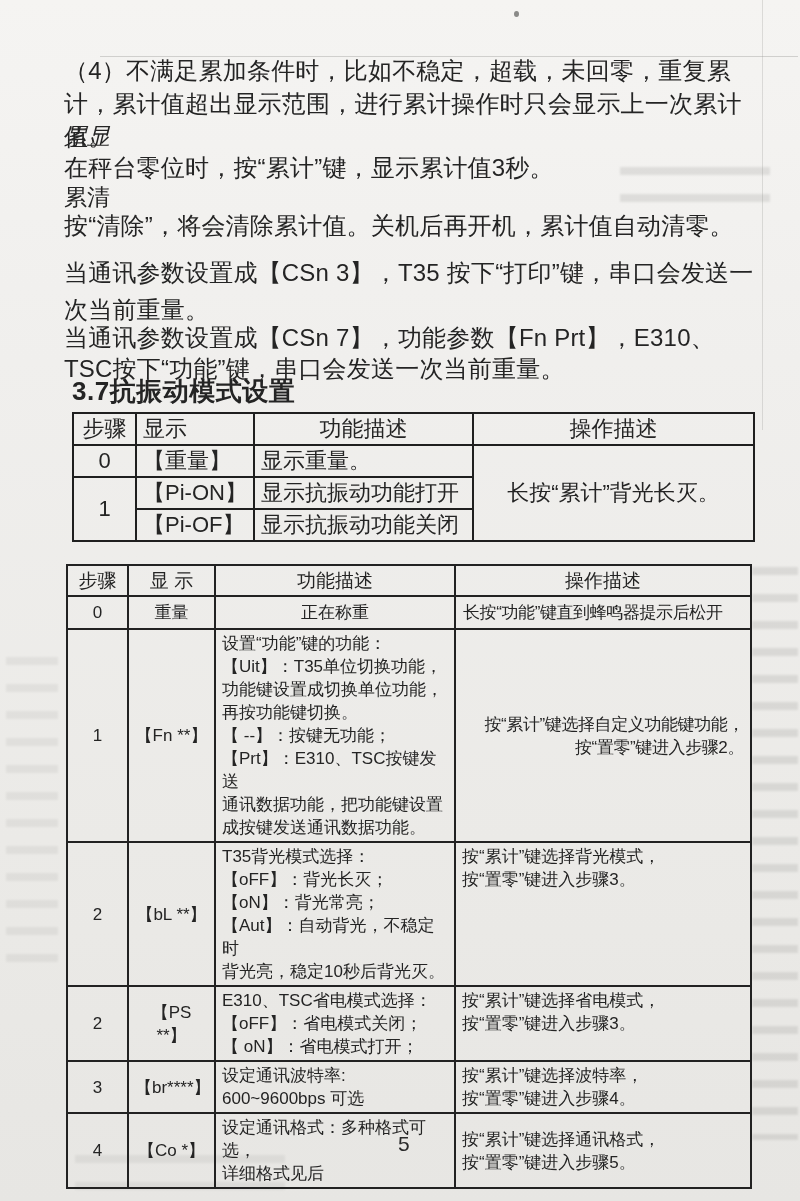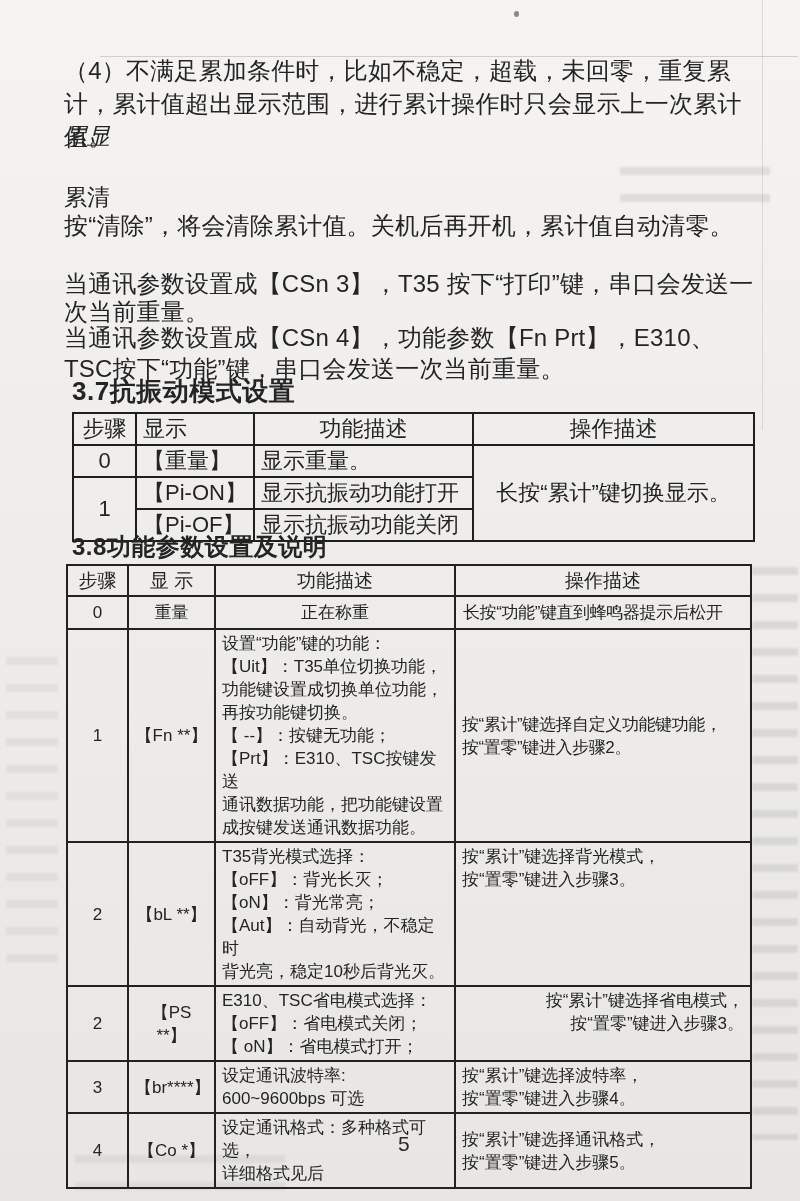--- a/index.html
+++ b/index.html
@@ -48,26 +48,27 @@
   <div class="abs foldline" style="left:762px;top:0;height:430px;"></div>
   <div class="abs speck" style="left:514px;top:11px;"></div>
   <div class="abs bleed light" style="left:6px;top:650px;width:52px;height:320px;"></div>
   <div class="abs bleed med" style="left:752px;top:560px;width:46px;height:580px;"></div>
   <div class="abs bleed med" style="left:620px;top:160px;width:150px;height:60px;"></div>
   <div class="abs bleed light" style="left:75px;top:1148px;width:210px;height:48px;"></div>
 
   <div class="abs para" style="top:54px;">（4）不满足累加条件时，比如不稳定，超载，未回零，重复累计，累计值超出显示范围，进行累计操作时只会显示上一次累计值。</div>
 
   <div class="abs lbl" style="top:121px;font-style:italic;">累显</div>
+  <div class="abs para" style="top:151px;">在秤台零位时，按“累计”键，显示累计值3秒。</div>
 
   <div class="abs lbl" style="top:182px;">累清</div>
   <div class="abs para" style="top:209px;">按“清除”，将会清除累计值。关机后再开机，累计值自动清零。</div>
 
-  <div class="abs para" style="top:270px;line-height:28px;">当通讯参数设置成【CSn 3】，T35 按下“打印”键，串口会发送一次当前重量。</div>
-  <div class="abs para" style="top:322px;line-height:31px;">当通讯参数设置成【CSn 4】，功能参数【Fn Prt】，E310、TSC按下“功能”键，串口会发送一次当前重量。</div>
+  <div class="abs para" style="top:254px;line-height:37px;">当通讯参数设置成【CSn 3】，T35 按下“打印”键，串口会发送一次当前重量。</div>
+  <div class="abs para" style="top:322px;line-height:31px;">当通讯参数设置成【CSn 7】，功能参数【Fn Prt】，E310、TSC按下“功能”键，串口会发送一次当前重量。</div>
 
   <div class="abs h1" style="top:374px;left:72px;">3.7抗振动模式设置</div>
 
   <table class="abs t1">
     <colgroup>
         <col style="width:63px">
         <col style="width:118px">
         <col style="width:219px">
         <col style="width:281px">
       </colgroup>
@@ -75,35 +76,34 @@
         <tr style="height:27px">
       <th class="c">步骤</th>
       <th class="l">显示</th>
       <th class="c">功能描述</th>
       <th class="c">操作描述</th>
     </tr>
     <tr style="height:30px">
       <td class="c">0</td>
       <td class="l">【重量】</td>
       <td class="l">显示重量。</td>
-      <td class="c" rowspan="3">长按“累计”键切换显示。</td>
+      <td class="c" rowspan="3">长按“累计”背光长灭。</td>
     </tr>
     <tr style="height:31px">
       <td class="c" rowspan="2">1</td>
       <td class="l">【Pi-ON】</td>
       <td class="l">显示抗振动功能打开</td>
     </tr>
     <tr style="height:26px">
       <td class="l">【Pi-OF】</td>
       <td class="l">显示抗振动功能关闭</td>
     </tr>
   </tbody>
     </table>
 
-  <div class="abs h2" style="top:531px;">3.8功能参数设置及说明</div>
 
   <table class="abs t2">
     <colgroup>
         <col style="width:61px">
         <col style="width:87px">
         <col style="width:240px">
         <col style="width:296px">
       </colgroup>
     <tbody>
         <tr style="height:31px">
@@ -122,41 +122,41 @@
       <td class="c">1</td>
       <td class="c">【Fn **】</td>
       <td class="l preline">设置“功能”键的功能：
 【Uit】：T35单位切换功能，
 功能键设置成切换单位功能，
 再按功能键切换。
 【 --】：按键无功能；
 【Prt】：E310、TSC按键发送
 通讯数据功能，把功能键设置
 成按键发送通讯数据功能。</td>
-      <td class="l preline" style="letter-spacing:-0.4px;">按“累计”键选择自定义功能键功能，
+      <td class="l preline" style="letter-spacing:-0.4px;text-align:right;">按“累计”键选择自定义功能键功能，
 按“置零”键进入步骤2。</td>
     </tr>
     <tr style="height:131px">
       <td class="c">2</td>
       <td class="c">【bL **】</td>
       <td class="l preline" style="vertical-align:top;">T35背光模式选择：
 【oFF】：背光长灭；
 【oN】：背光常亮；
 【Aut】：自动背光，不稳定时
 背光亮，稳定10秒后背光灭。</td>
       <td class="l preline" style="vertical-align:top;">按“累计”键选择背光模式，
 按“置零”键进入步骤3。</td>
     </tr>
     <tr style="height:61px">
       <td class="c">2</td>
       <td class="c">【PS **】</td>
       <td class="l preline">E310、TSC省电模式选择：
 【oFF】：省电模式关闭；
 【 oN】：省电模式打开；</td>
-      <td class="l preline" style="vertical-align:top;text-align:right;">按“累计”键选择省电模式，
+      <td class="l preline" style="vertical-align:top;">按“累计”键选择省电模式，
 按“置零”键进入步骤3。</td>
     </tr>
     <tr style="height:50px">
       <td class="c">3</td>
       <td class="c">【br****】</td>
       <td class="l preline">设定通讯波特率:
  600~9600bps  可选</td>
       <td class="l preline">按“累计”键选择波特率，
 按“置零”键进入步骤4。</td>
     </tr>

